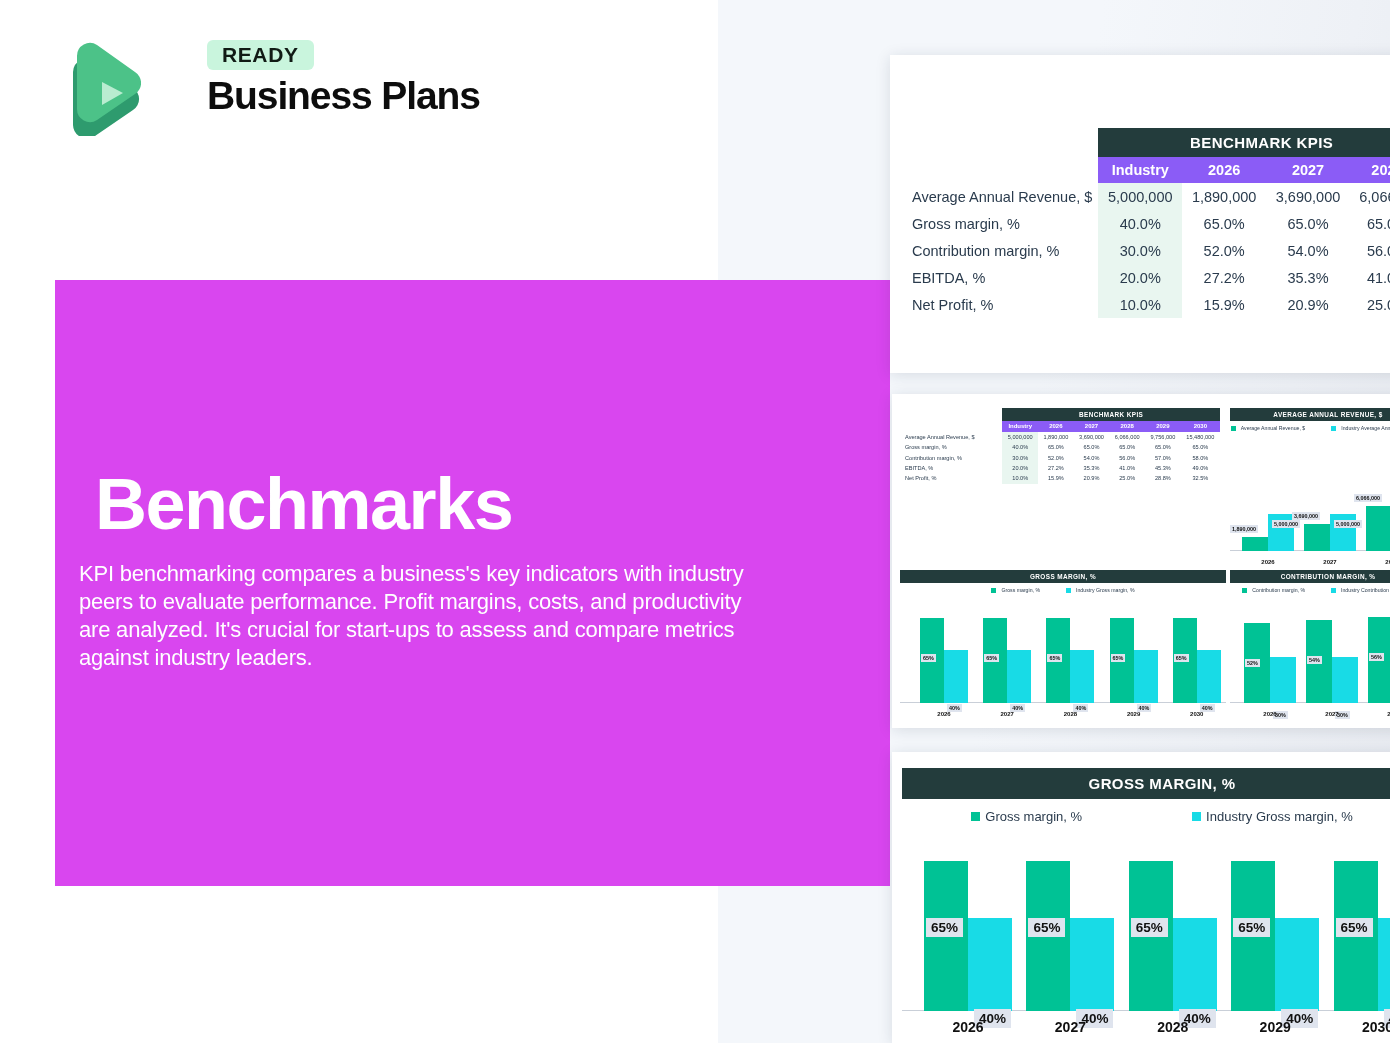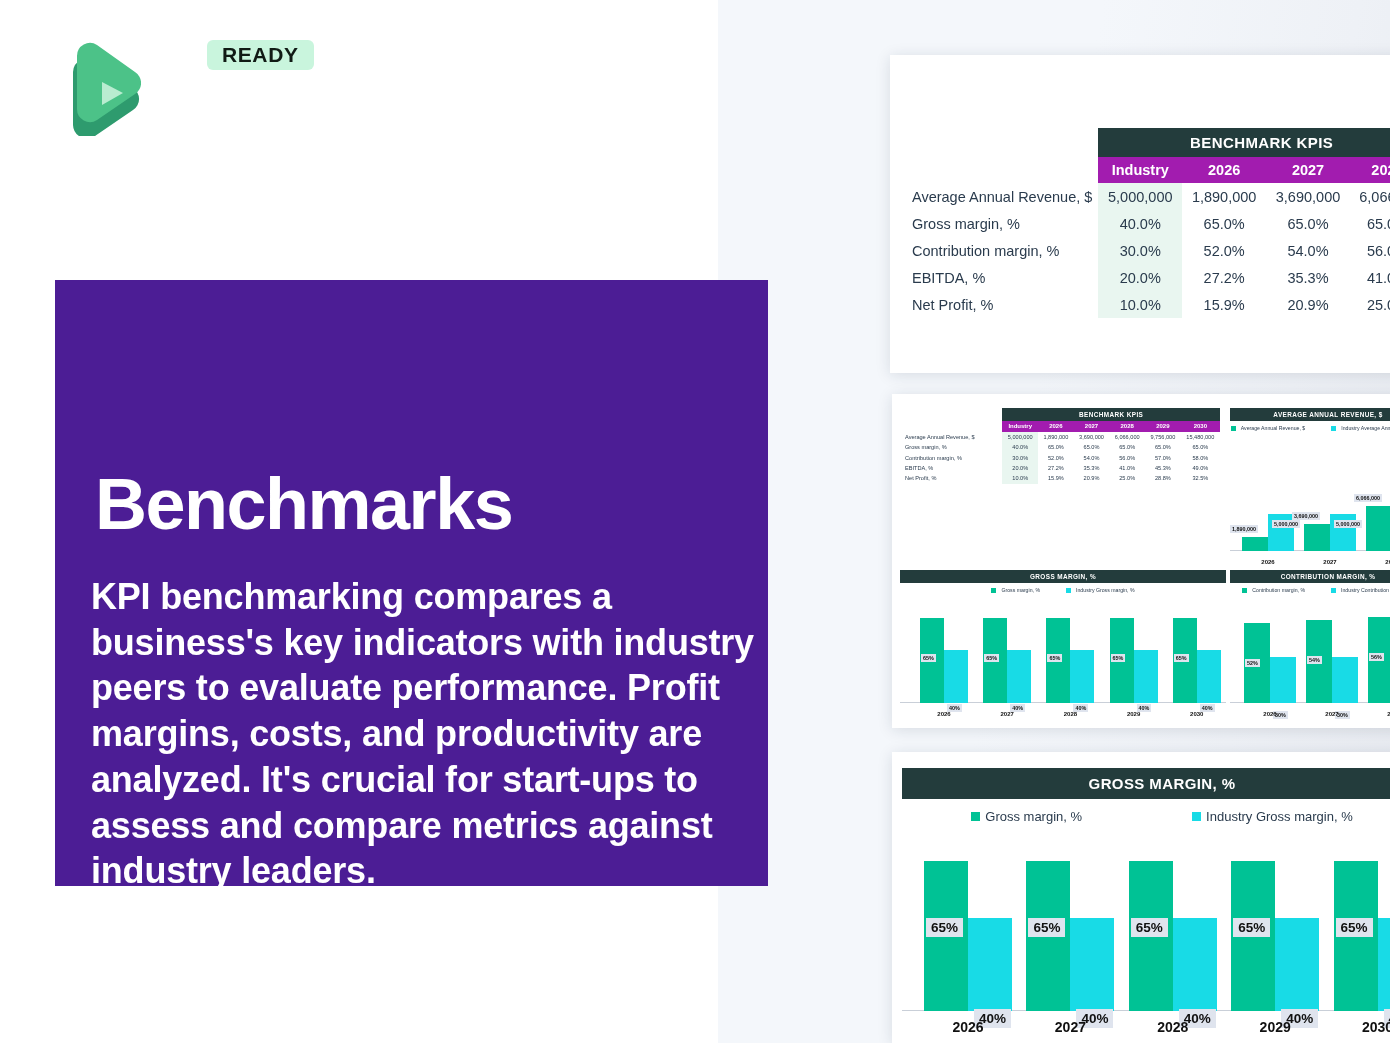--- a/index.html
+++ b/index.html
@@ -21,43 +21,43 @@
     display:inline-block;background:#c9f5dd;color:#111b15;
     font-size:21px;font-weight:700;letter-spacing:.6px;
     padding:3px 15px 4px 15px;border-radius:6px;line-height:1.1;
   }
   .brand-name{
     margin-top:6px;font-size:39px;font-weight:700;color:#0d0d0d;
     letter-spacing:-1.1px;line-height:1.05;white-space:nowrap;
   }
   
   .hero{
-    position:absolute;left:55px;top:280px;width:713px;height:606px;
-    background:#4c1d95;
+    position:absolute;left:55px;top:280px;width:835px;height:606px;
+    background:#d946ef;
   }
   .hero-title{
     position:absolute;left:40px;top:140px;
     color:#ffffff;font-size:72px;font-weight:700;letter-spacing:-1.5px;line-height:1;
   }
   .hero-body{
-    position:absolute;left:36px;top:258px;width:680px;
-    color:#ffffff;font-size:36px;font-weight:700;line-height:1.27;letter-spacing:-.2px;
+    position:absolute;left:24px;top:258px;width:680px;
+    color:#ffffff;font-size:22px;font-weight:400;line-height:1.27;letter-spacing:-.2px;
   }
   
   .card{position:absolute;background:#ffffff;box-shadow:0 2px 14px rgba(25,40,60,.13);}
   #card-top{left:890px;top:55px;width:540px;height:318px;}
   #card-mid{left:892px;top:394px;width:540px;height:334px;}
   #card-bot{left:892px;top:752px;width:540px;height:291px;}
   
   .tbl{border-collapse:collapse;}
   .tbl .title-bar{
     background:#233c3c;color:#ffffff;font-weight:700;text-align:center;letter-spacing:.4px;
   }
   .tbl th.colhead{
-    background:#a21caf;color:#ffffff;font-weight:700;text-align:center;
+    background:#8b5cf6;color:#ffffff;font-weight:700;text-align:center;
   }
   .tbl td.rowlabel{color:#2a3b4d;text-align:left;white-space:nowrap;}
   .tbl td.val{text-align:center;color:#2a3b4d;}
   .tbl td.industry{background:#e9f6f0;text-align:center;color:#2a3b4d;}
   
   #tbl-top{position:absolute;left:10px;top:73px;width:525px;font-size:14.5px;}
   #tbl-top .title-bar{font-size:15px;padding:6px 0;}
   #tbl-top td{padding:5.5px 6px;}
   #tbl-top th.colhead{padding:5px 6px;font-size:14.5px;}
   #tbl-top td.rowlabel{padding-left:12px;}
@@ -113,20 +113,21 @@
 <div class="logo">
   <div class="logo-mark">
     <svg width="86" height="94" viewBox="0 0 86 94">
       <path d="M18 30 a14 14 0 0 1 22 -11 L78 46 a13 13 0 0 1 0 22 L40 94 a14 14 0 0 1 -22 -11 Z" fill="#2e9b6e"></path>
       <path d="M22 14 a13 13 0 0 1 20 -11 L80 30 a13 13 0 0 1 0 22 L42 78 a13 13 0 0 1 -20 -11 Z" fill="#4cc288"></path>
       <path d="M47 40 L68 51 L47 63 Z" fill="#b9ecd0"></path>
     </svg>
   </div>
   <div class="logo-text">
     <span class="ready-badge">READY</span>
+    <div class="brand-name">Business Plans</div>
   </div>
 </div>
 
 <section class="hero">
   <h1 class="hero-title">Benchmarks</h1>
   <p class="hero-body">KPI benchmarking compares a business's key indicators with industry peers to evaluate performance. Profit margins, costs, and productivity are analyzed. It's crucial for start-ups to assess and compare metrics against industry leaders.</p>
 </section>
 
 <div class="card" id="card-top">
   <table class="tbl" id="tbl-top">

